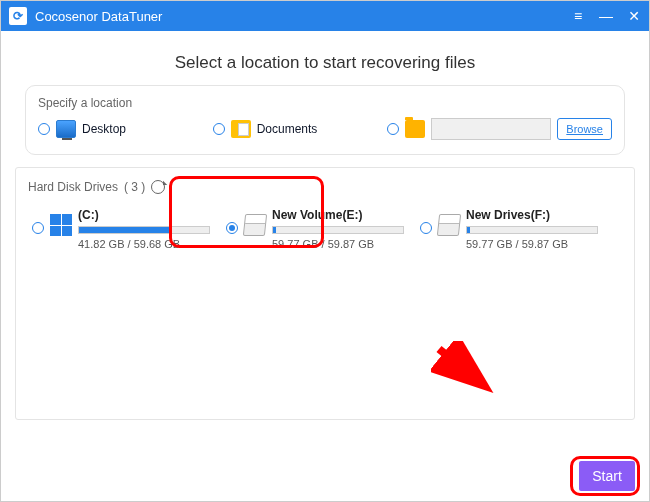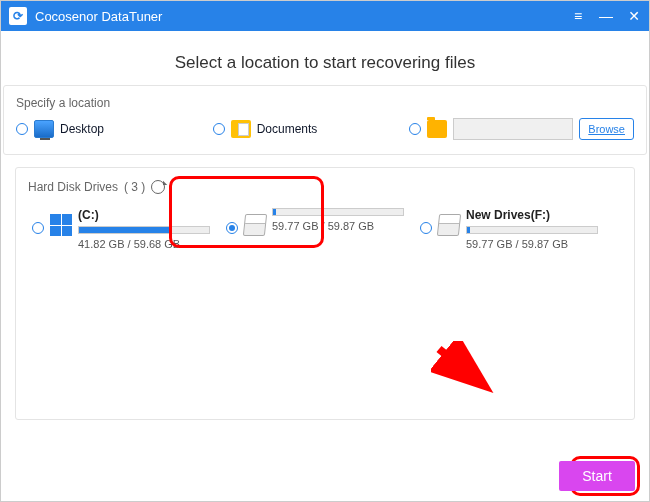--- a/index.html
+++ b/index.html
@@ -2,21 +2,21 @@
 <html><head>
 <meta charset="utf-8">
 <style>
 * { box-sizing: border-box; margin: 0; padding: 0; font-family: "Segoe UI", Arial, sans-serif; }
 body { width: 650px; height: 502px; background: #fff; overflow: hidden; position: relative; border: 1px solid #ccc; }
 .titlebar { height: 30px; background: #2782e8; color: #fff; display: flex; align-items: center; padding: 0 8px; font-size: 13px; }
 .logo-icon { width: 18px; height: 18px; background: #fff; color: #2782e8; display: inline-flex; align-items: center; justify-content: center; border-radius: 2px; margin-right: 8px; font-weight: bold; font-size: 12px; }
 .title-actions { margin-left: auto; display: flex; gap: 14px; }
 .title-actions span { cursor: pointer; font-size: 14px; width: 14px; text-align: center; }
 .heading { text-align: center; font-size: 17px; color: #333; padding: 14px 0 12px; margin-top: 8px; }
-.panel { margin: 0 2px; border: 1px solid #e4e4e4; border-radius: 3px; }
+.panel { margin: 0 24px; border: 1px solid #e4e4e4; border-radius: 10px; }
 .panel-title { font-size: 12px; color: #666; padding: 10px 12px 8px; }
 .locations { display: flex; align-items: center; padding: 0 12px 14px; gap: 10px; }
 .loc { display: flex; align-items: center; gap: 6px; flex: 1; }
 .radio { width: 12px; height: 12px; border: 1.5px solid #2782e8; border-radius: 50%; display: inline-block; position: relative; }
 .radio.checked::after { content: ""; position: absolute; width: 6px; height: 6px; background: #2782e8; border-radius: 50%; top: 50%; left: 50%; transform: translate(-50%, -50%); }
 .ico { width: 20px; height: 18px; display: inline-block; position: relative; }
 .ico-desktop { background: linear-gradient(#4aa3ff, #1a6cc8); border: 1px solid #2a7bd0; border-radius: 2px; }
 .ico-desktop::after { content: ""; position: absolute; width: 10px; height: 2px; background: #555; bottom: -3px; left: 5px; }
 .ico-docs { background: #ffc107; border-radius: 2px; }
 .ico-docs::before { content: ""; position: absolute; background: #fff; width: 9px; height: 11px; right: 2px; top: 3px; border: 1px solid #ccc; }
@@ -34,21 +34,21 @@
 .drive .radio { margin-top: 14px; }
 .drive-ico { width: 22px; height: 22px; margin-top: 6px; background: linear-gradient(#fff 0 40%, #bbb 40% 45%, #eee 45% 100%); border: 1px solid #aaa; border-radius: 2px; transform: skewX(-6deg); flex-shrink: 0; }
 .win-ico { width: 22px; height: 22px; margin-top: 6px; display: grid; grid-template: 1fr 1fr / 1fr 1fr; gap: 1px; flex-shrink: 0; }
 .win-ico span { background: #2782e8; }
 .drive-info { flex: 1; }
 .drive-name { font-size: 12px; font-weight: bold; color: #222; margin-bottom: 4px; }
 .bar { width: 100%; height: 8px; border: 1px solid #ccc; background: #eee; margin-bottom: 4px; position: relative; }
 .bar-fill { height: 100%; background: #2782e8; }
 .drive-size { font-size: 11px; color: #555; }
 .highlight-box { position: absolute; border: 3px solid #ff0000; border-radius: 10px; pointer-events: none; }
-.start-btn { position: absolute; bottom: 10px; right: 14px; width: 76px; height: 30px; background: #d946ef; color: #fff; border: none; font-size: 14px; cursor: pointer; border-radius: 2px; }
+.start-btn { position: absolute; bottom: 10px; right: 14px; width: 56px; height: 30px; background: #8b5cf6; color: #fff; border: none; font-size: 14px; cursor: pointer; border-radius: 2px; }
 .arrow { position: absolute; }
 .arrow svg { display: block; }
 </style>
 </head>
 <body>
 
 <div class="titlebar">
   <span class="logo-icon">⟳</span>
   <span>Cocosenor DataTuner</span>
   <div class="title-actions">
@@ -103,20 +103,21 @@
           <div class="bar">
             <div class="bar-fill" style="width:70%"></div>
           </div>
           <div class="drive-size">41.82 GB / 59.68 GB</div>
         </div>
       </div>
       <div class="drive">
         <span class="radio checked"></span>
         <span class="drive-ico"></span>
         <div class="drive-info">
+          <div class="drive-name">New Volume(E:)</div>
           <div class="bar">
             <div class="bar-fill" style="width:2%"></div>
           </div>
           <div class="drive-size">59.77 GB / 59.87 GB</div>
         </div>
       </div>
       <div class="drive">
         <span class="radio"></span>
         <span class="drive-ico"></span>
         <div class="drive-info">

